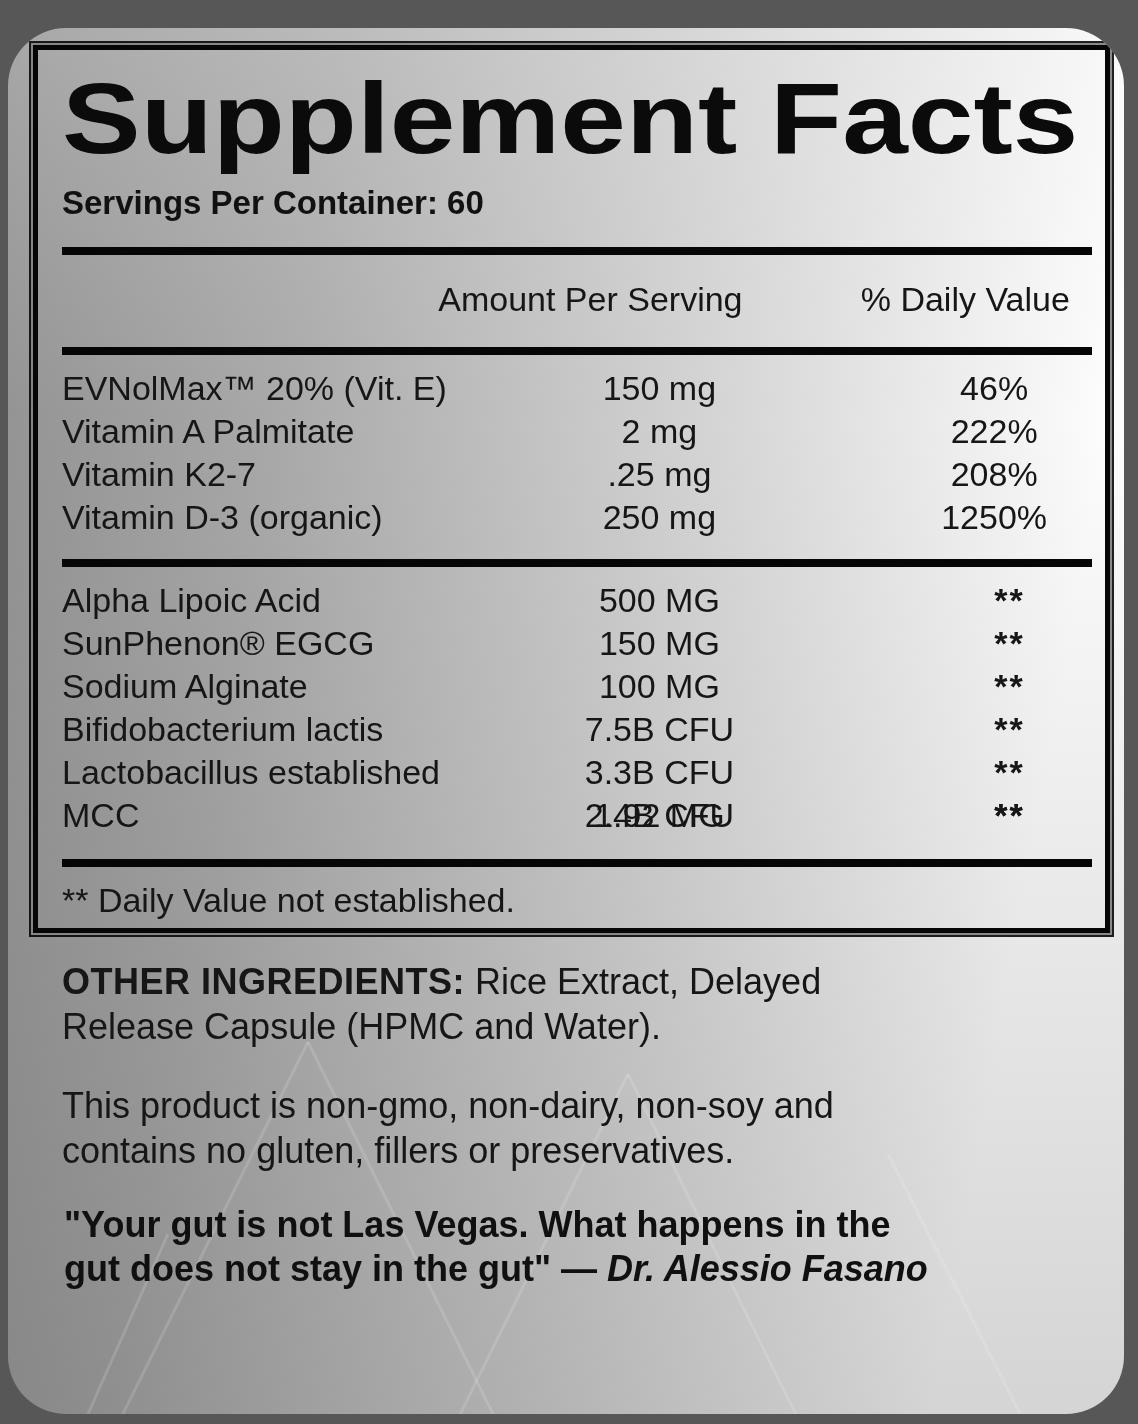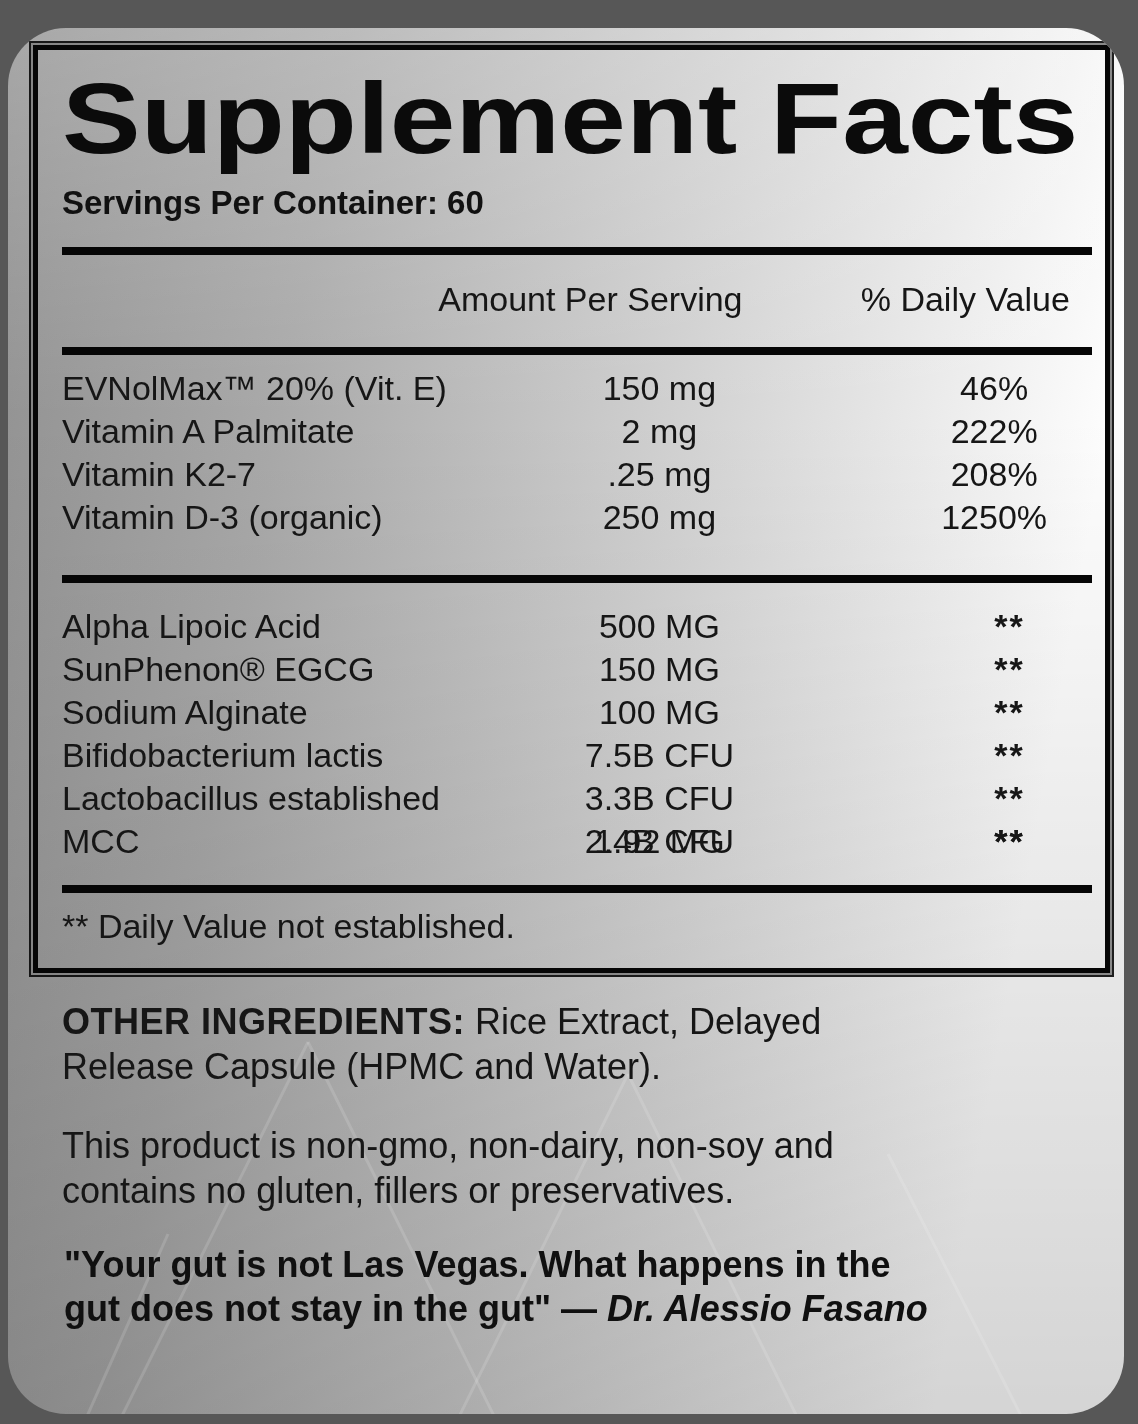--- a/index.html
+++ b/index.html
@@ -16,36 +16,36 @@
       linear-gradient(to bottom, rgba(255,255,255,0.22) 0%, rgba(0,0,0,0) 28%, rgba(0,0,0,0.16) 100%),
       linear-gradient(100deg, #8f8f8f 0%, #a9a9a9 25%, #d6d6d6 58%, #fdfdfd 86%);
     overflow:hidden;
   }
   .watermark{position:absolute;left:0;bottom:0;width:100%;height:380px;pointer-events:none;}
   .panel{
     position:relative;
     margin:17px 14px 0 25px;
     border:5px solid #060606;
     box-shadow: 0 0 0 2px rgba(225,225,225,0.55), 0 0 0 4px rgba(8,8,8,0.9);
-    padding:18px 13px 22px 24px;
+    padding:18px 13px 8px 24px;
   }
   .title{
     margin:0;font-size:100px;line-height:100px;font-weight:bold;color:#0b0b0b;
     white-space:nowrap;transform:scaleX(1.18);transform-origin:left center;
   }
   .serving-block{margin-top:16px;}
   .serving{font-size:33px;font-weight:bold;line-height:37px;white-space:nowrap;color:#111;}
   .rule{height:8px;background:#060606;}
   .rule.r1{margin-top:26px;}
   .colhead{position:relative;height:36px;margin:26px 0 30px;font-size:34px;line-height:36px;}
   .ch-amt{position:absolute;left:51.3%;transform:translateX(-50%);white-space:nowrap;}
   .ch-dv{position:absolute;left:87.7%;transform:translateX(-50%);white-space:nowrap;}
   .rows{position:relative;}
-  .rows.sec1{margin:12px 0 36px;}
-  .rows.sec2{margin:22px 0 22px;}
+  .rows.sec1{margin:12px 0 20px;}
+  .rows.sec2{margin:12px 0 22px;}
   .row{position:relative;font-size:34px;line-height:43px;white-space:nowrap;}
   .row .amt{position:absolute;left:58%;transform:translateX(-50%);}
   .row .dv{position:absolute;left:90.5%;transform:translateX(-50%);}
   .rows.sec2 .row .dv{left:92%;font-weight:bold;letter-spacing:2px;}
   .footnote{font-size:34px;margin-top:14px;white-space:nowrap;}
   .below{position:relative;}
   .other{margin:26px 56px 0 54px;font-size:36px;line-height:45px;white-space:pre-line;}
   .other b{letter-spacing:0.5px;}
   .note{margin:34px 56px 0 54px;font-size:36px;line-height:45px;white-space:pre-line;}
   .quote{margin:30px 30px 0 56px;font-size:36px;line-height:44px;font-weight:bold;white-space:pre-line;color:#101010;}

